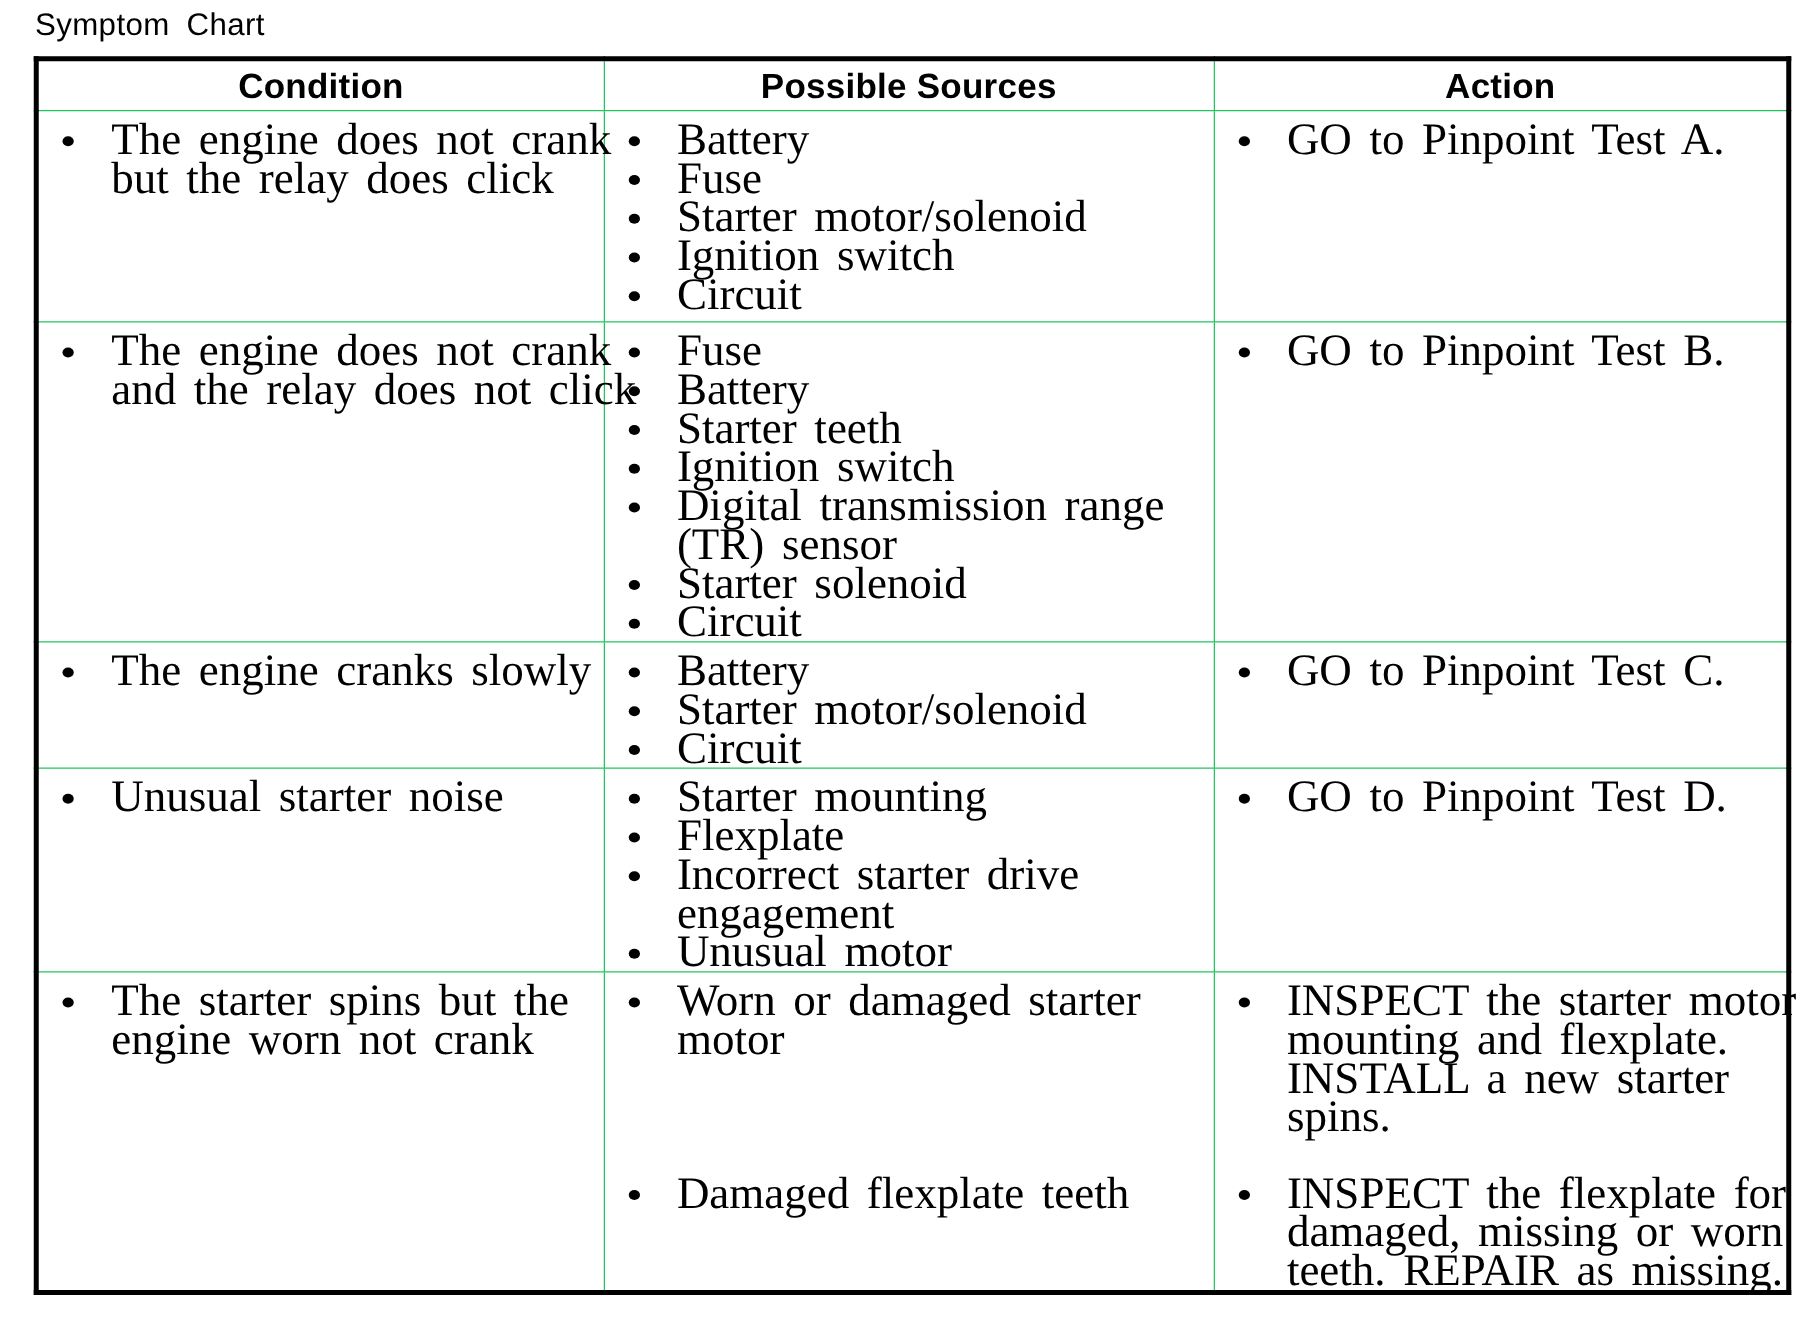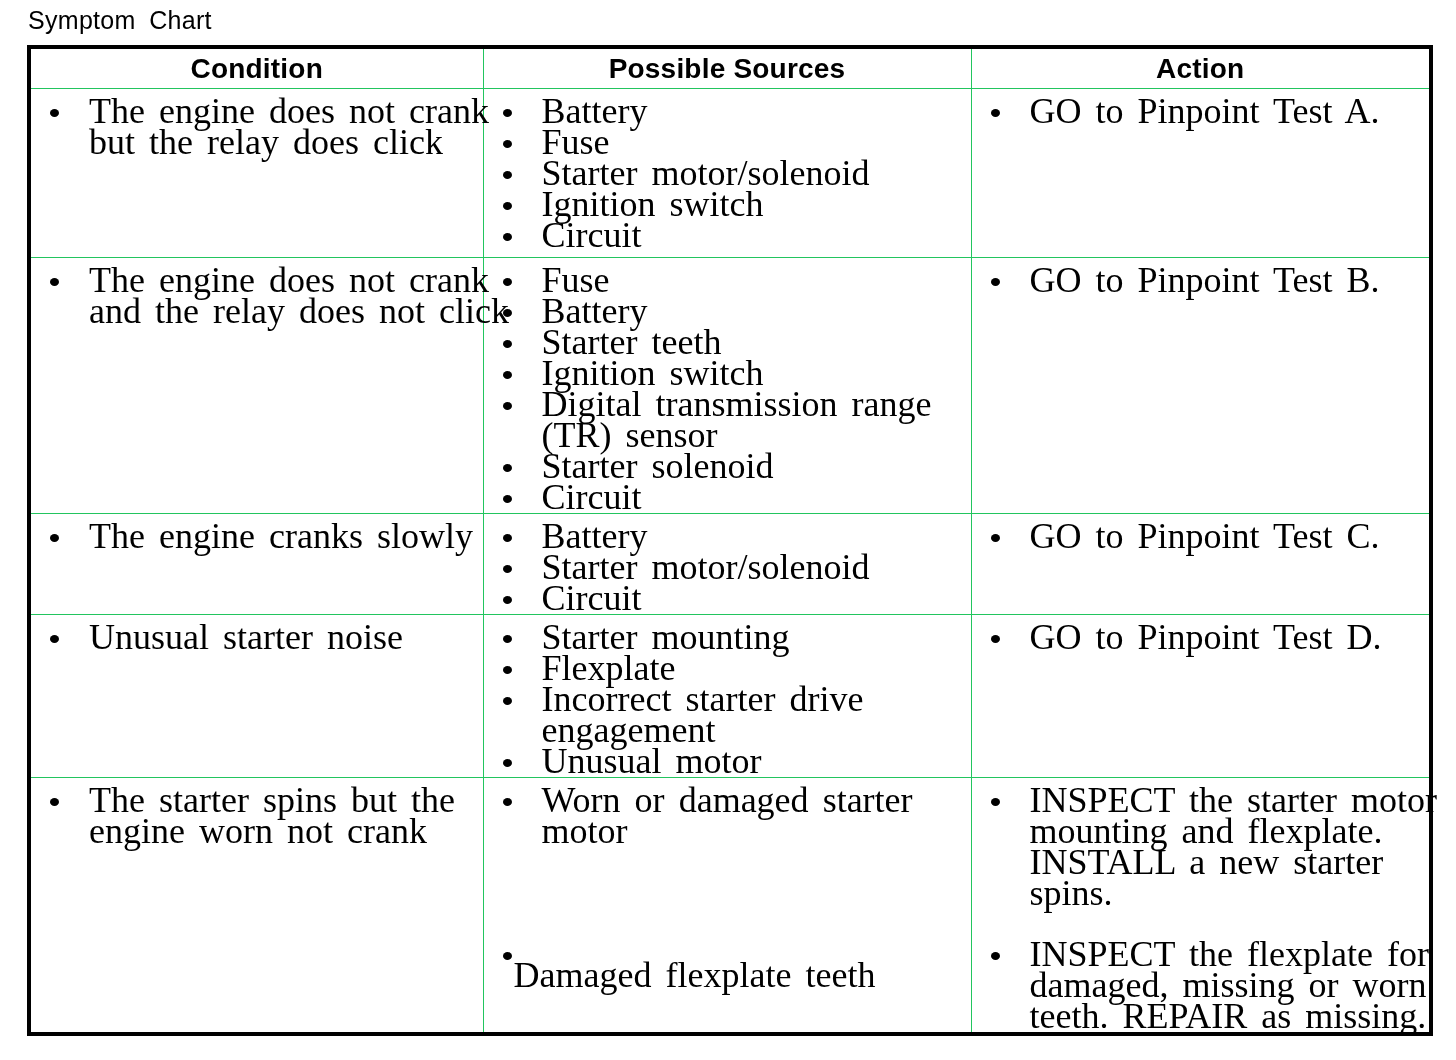--- a/index.html
+++ b/index.html
@@ -80,21 +80,21 @@
   .bullet-text {
     margin-left: 30px;
     font-size: 36px;
     line-height: 31px;
     word-spacing: 0.14em;
   }
   .bullet-text .line {
     white-space: nowrap;
   }
   
-  td.cell-sources li.gapped { margin-top: 92px; flex-direction: column; }
+  td.cell-sources li.gapped { margin-top: 92px; }
   td.cell-actions li.gapped { margin-top: 30px; }
 </style>
 </head>
 <body>
 
 <div class="page-title">Symptom Chart</div>
 
 <table class="symptom-table">
   <colgroup>
     <col style="width:454px">

